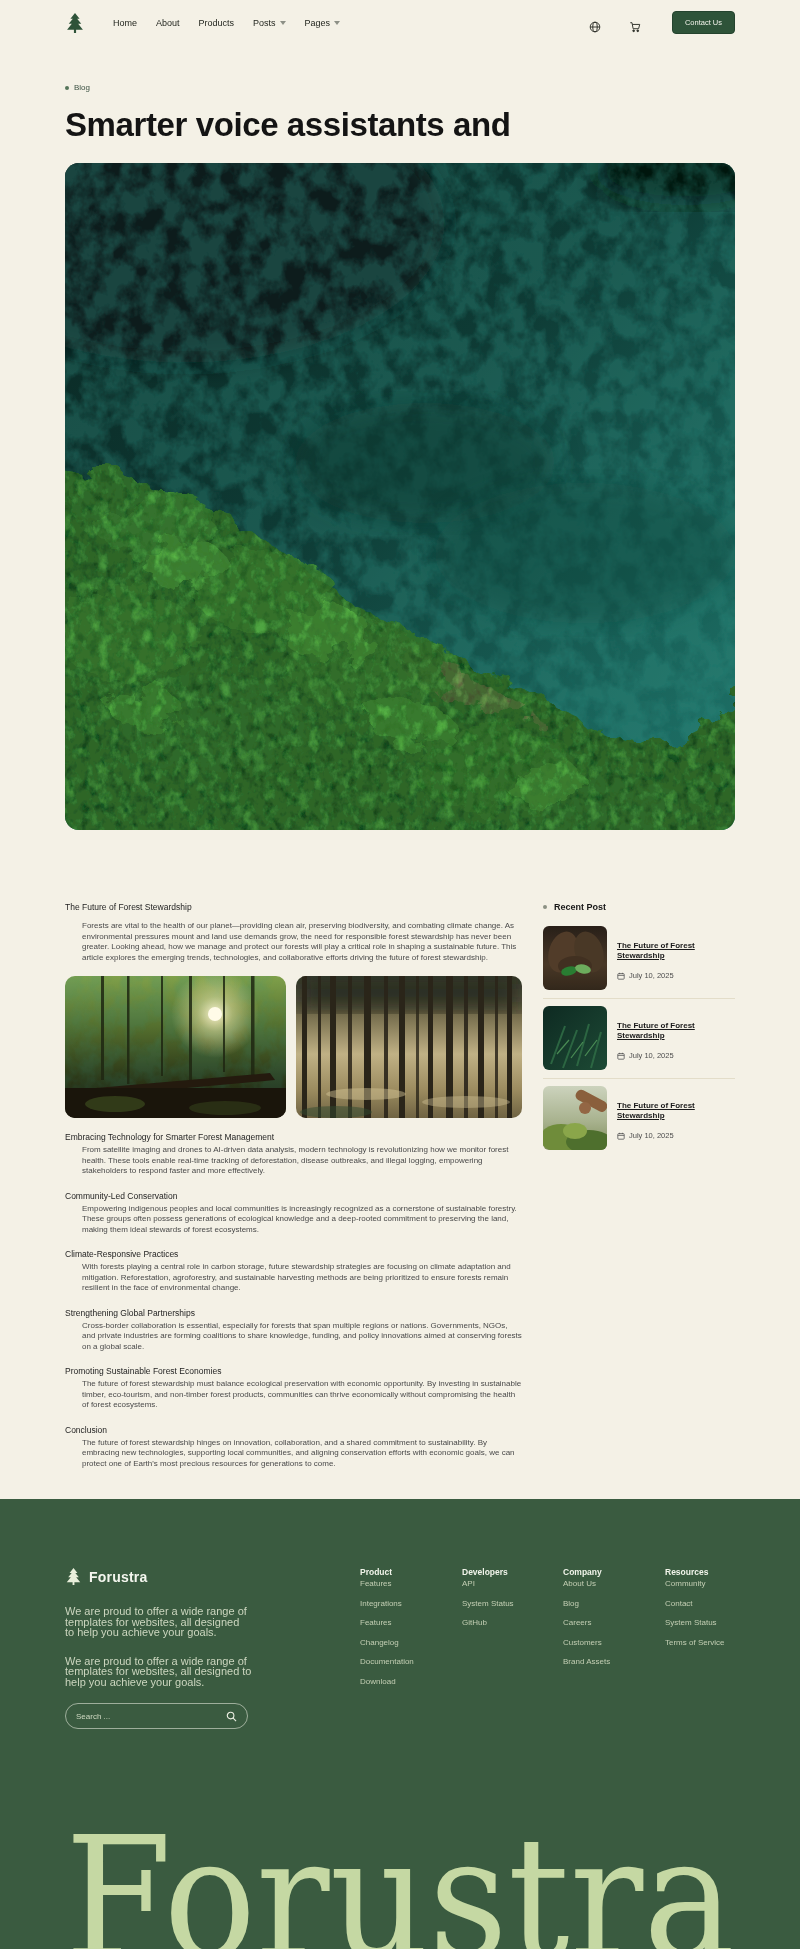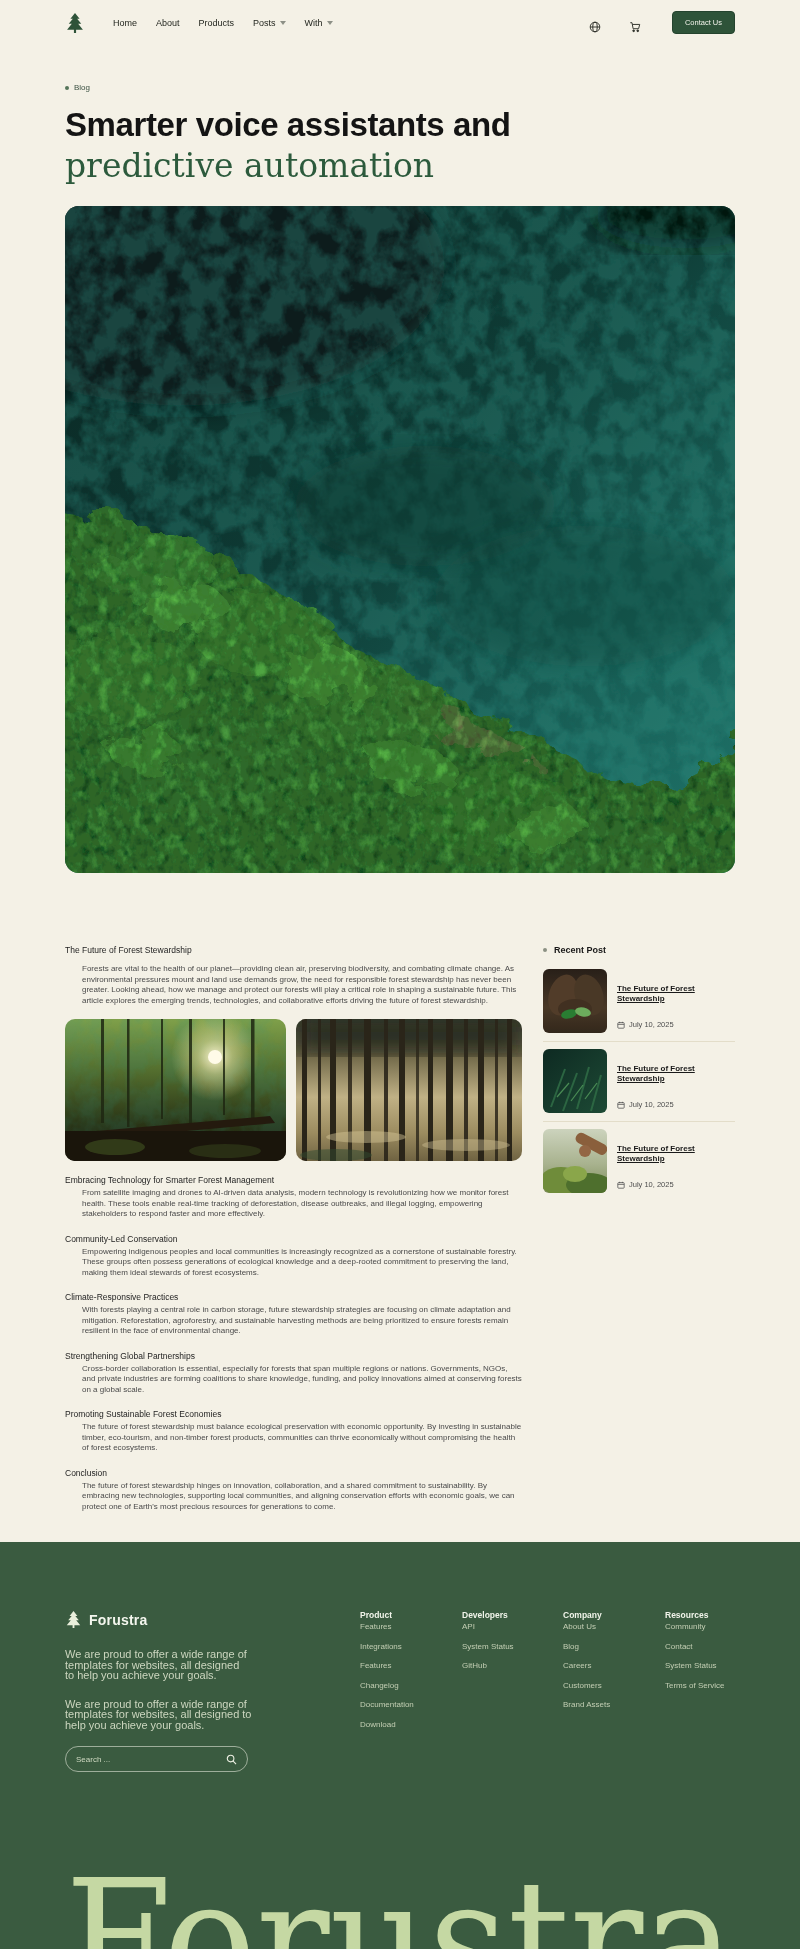--- a/index.html
+++ b/index.html
@@ -65,21 +65,21 @@
   
   .side-heading { display:flex; align-items:center; gap:7px; margin-bottom:14px; }
   .side-dot { width:4px; height:4px; border-radius:50%; background:#8b9184; }
   .side-heading-text { font-size:9px; font-weight:700; color:#181818; }
   .recent-item { display:flex; padding-bottom:8px; margin-bottom:7px; border-bottom:1px solid #e3ddc9; cursor:pointer; }
   .recent-item.last { border-bottom:none; }
   .thumb { width:64px; height:64px; border-radius:6px; overflow:hidden; flex-shrink:0; }
   .thumb svg { display:block; width:64px; height:64px; }
   .recent-body { margin-left:10px; padding-top:15px; }
   .recent-title { font-size:8px; font-weight:600; color:#1a1a1a; text-decoration:underline; line-height:1.2; }
-  .recent-date { margin-top:17px; display:flex; align-items:center; gap:4px; font-size:7.5px; color:#4d4d4d; }
+  .recent-date { margin-top:11px; display:flex; align-items:center; gap:4px; font-size:7.5px; color:#4d4d4d; }
   .cal-icon svg { width:8px; height:8px; stroke:#555; fill:none; stroke-width:1; display:block; }
 
   
   footer.site-footer { margin-top:30px; background:#3a5b40; padding:68px 65px 22px; }
   .footer-top { display:flex; }
   .footer-left { width:185px; flex-shrink:0; }
   .footer-brand { display:flex; align-items:center; gap:7px; margin-bottom:20px; cursor:pointer; }
   .footer-brand svg { width:17px; height:19px; }
   .footer-brand-name { font-size:14px; font-weight:700; color:#f4f6ee; letter-spacing:0.2px; }
   .footer-about { font-size:11px; line-height:10.5px; color:#ccd6bf; }
@@ -118,21 +118,21 @@
         <span>About</span>
       </div>
     <div class="nav-item">
         <span>Products</span>
       </div>
     <div class="nav-item">
         <span>Posts</span>
         <span class="chev"></span>
       </div>
     <div class="nav-item">
-        <span>With</span>
+        <span>Pages</span>
         <span class="chev"></span>
       </div>
   </nav>
   <div class="topbar-right">
     <div class="icon-btn">
       <svg viewBox="0 0 14 14">
         <circle cx="7" cy="7" r="5.6"></circle>
           <ellipse cx="7" cy="7" rx="2.6" ry="5.6"></ellipse>
           <line x1="1.4" y1="7" x2="12.6" y2="7"></line>
       </svg>
@@ -150,21 +150,20 @@
 
 <div class="shell">
 
   <div class="breadcrumb">
     <span class="crumb-dot"></span>
     <span class="crumb-label">Blog</span>
   </div>
 
   <h1 class="post-title">
     <span class="title-line1">Smarter voice assistants and</span>
-    <span class="title-line2">predictive automation</span>
   </h1>
 
   <div class="hero-wrap">
     <svg viewBox="0 0 670 667" preserveAspectRatio="none">
       <defs>
         <linearGradient id="waterGrad" x1="0" y1="0" x2="1" y2="1">
           <stop offset="0" stop-color="#0a2622"></stop>
           <stop offset="0.45" stop-color="#0e3b35"></stop>
           <stop offset="0.8" stop-color="#19635a"></stop>
           <stop offset="1" stop-color="#1f746a"></stop>

